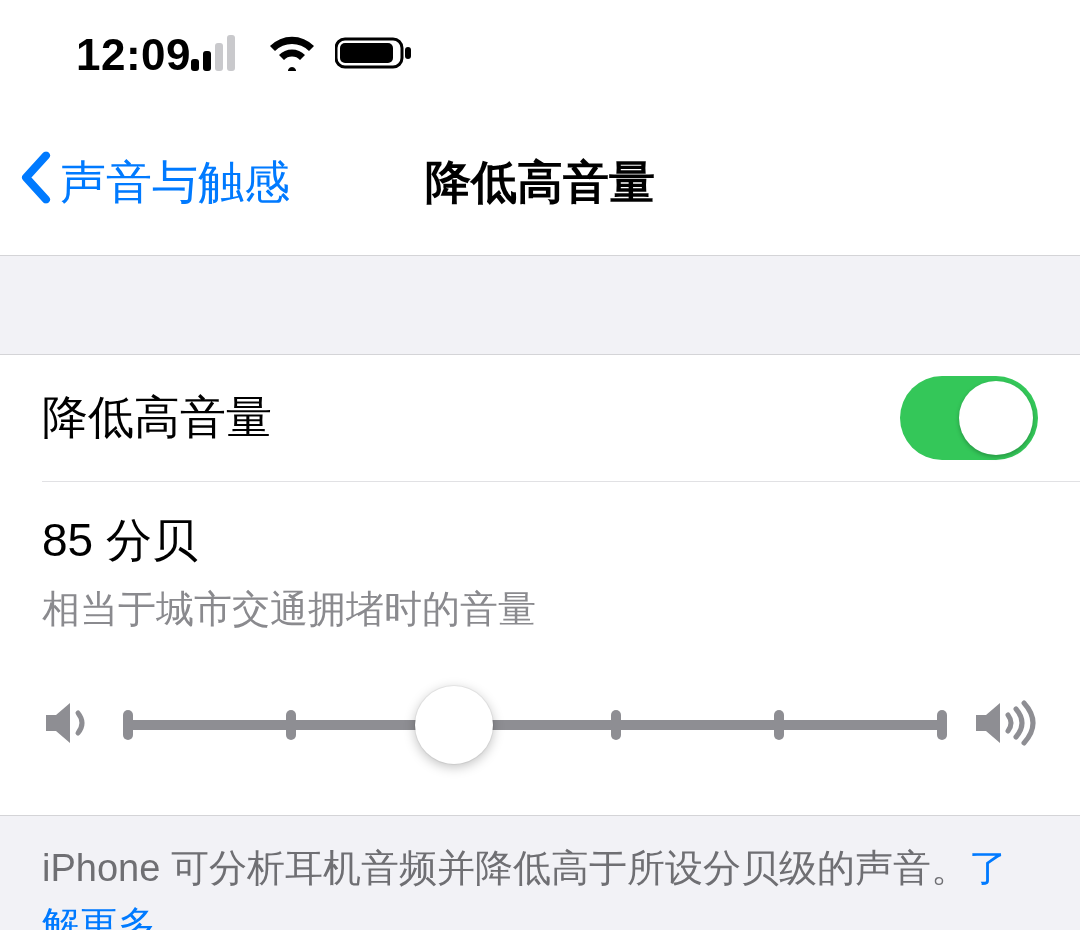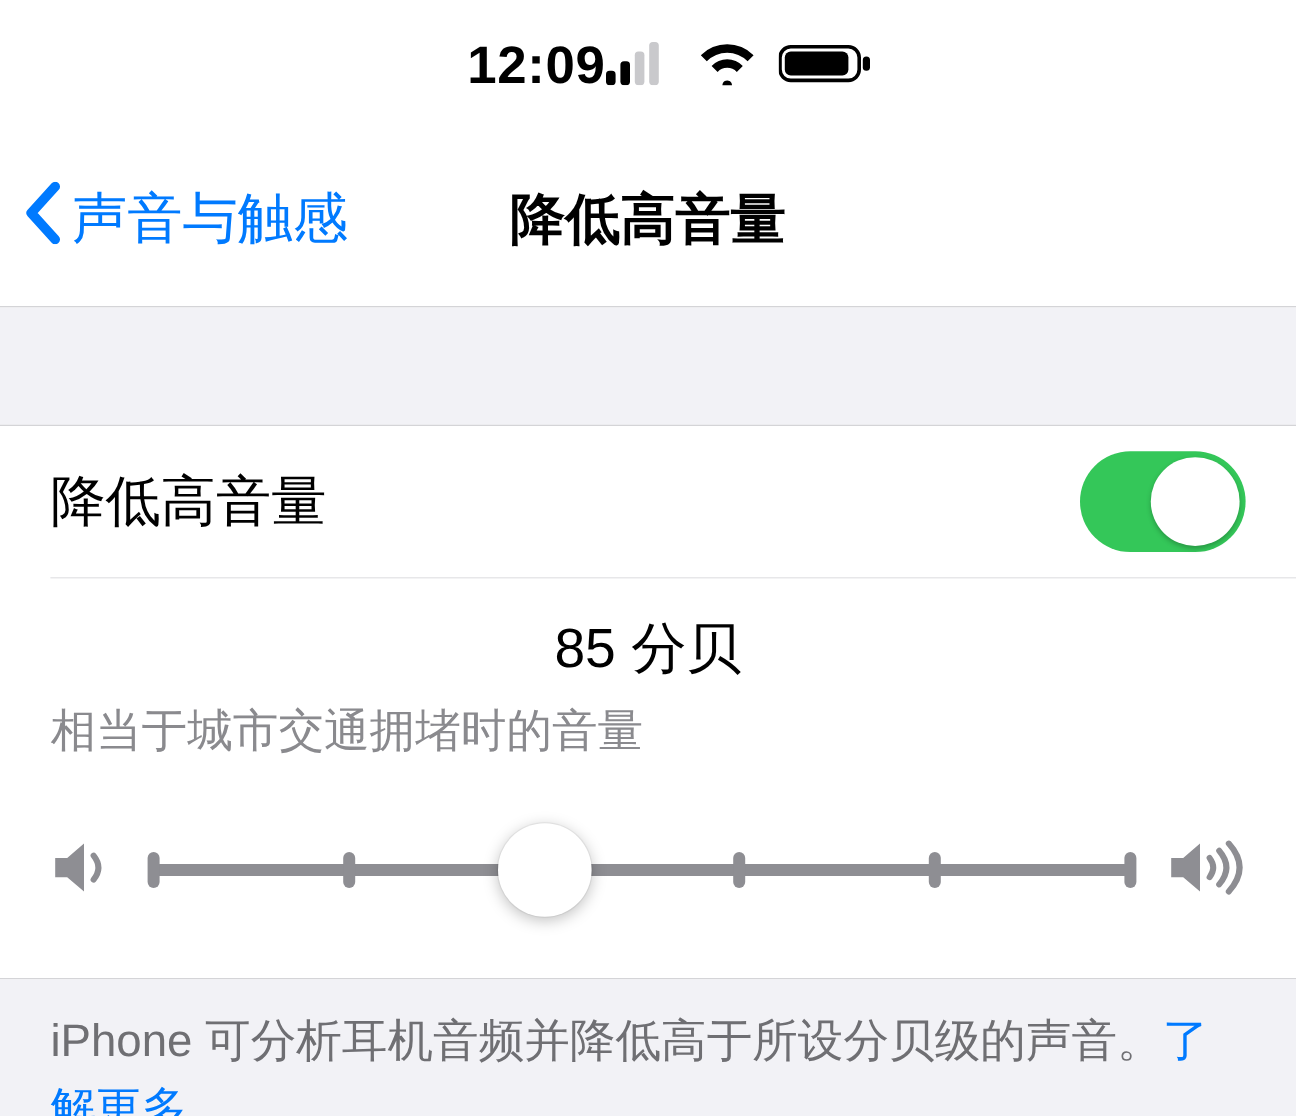--- a/index.html
+++ b/index.html
@@ -9,21 +9,21 @@
       background: #f2f2f6;
       color: #000;
     }
 
     
     .status-bar {
       height: 110px;
       background: #ffffff;
       display: flex;
       align-items: center;
-      justify-content: center;
+      justify-content: flex-start;
       padding: 0 40px 0 76px;
     }
     .status-time {
       font-size: 44px;
       font-weight: 700;
       letter-spacing: 0.5px;
     }
     .status-icons {
       display: flex;
       align-items: center;
@@ -94,21 +94,21 @@
       top: 5px;
       width: 74px;
       height: 74px;
       border-radius: 50%;
       background: #fff;
       box-shadow: 0 2px 4px rgba(0,0,0,.25);
     }
 
     
     .db-cell { padding: 28px 42px 8px 42px; }
-    .db-value { font-size: 46px; font-weight: 400; text-align: center; }
+    .db-value { font-size: 46px; font-weight: 400; }
     .db-desc { font-size: 38px; color: #8a8a8e; margin-top: 12px; }
 
     
     .slider-cell {
       padding: 46px 42px 54px 42px;
       display: flex;
       align-items: center;
       gap: 30px;
       border-bottom: 1px solid #d4d4d7;
     }

